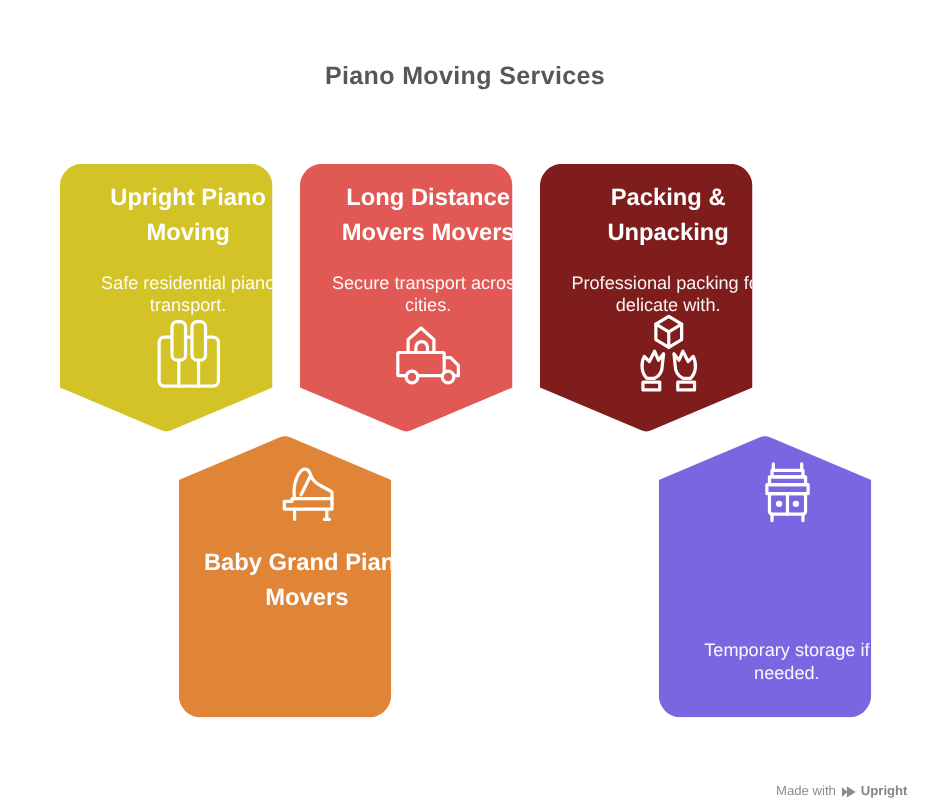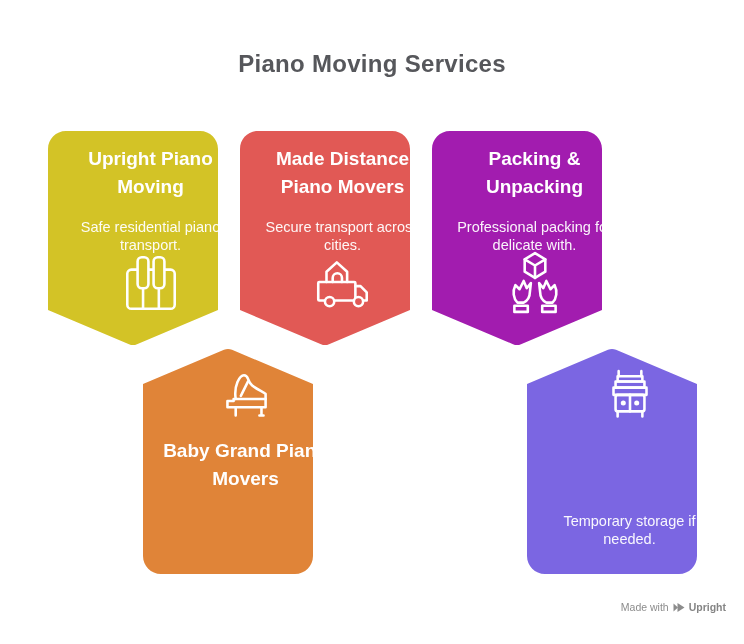--- a/index.html
+++ b/index.html
@@ -2,21 +2,21 @@
 <html><head>
 <meta charset="utf-8">
 <style>
   html,body{margin:0;padding:0;background:#ffffff;}
   #canvas{
     position:relative;width:744px;height:644px;background:#ffffff;overflow:hidden;
     font-family:"Liberation Sans",sans-serif;
   }
   .page-title{
     position:absolute;top:50px;left:0;width:744px;text-align:center;
-    font-size:24px;font-weight:700;color:#56575b;letter-spacing:.3px;
+    font-size:20px;font-weight:700;color:#56575b;letter-spacing:.3px;
   }
   .card{position:absolute;width:205px;}
   .card.down{
     height:215px;
     clip-path:path("M18 0 L152 0 C162 0 170 8 170 18 L170 179 L89 213.2 Q85 215 81 213.2 L0 179 L0 18 C0 8 8 0 18 0 Z");
   }
   .card.up{
     height:226px;
     clip-path:path("M81 1.8 Q85 0 89 1.8 L170 36 L170 208 C170 218 162 226 152 226 L18 226 C8 226 0 218 0 208 L0 36 Z");
   }
@@ -30,21 +30,21 @@
   }
   .card-icon{position:absolute;left:0;right:0;display:flex;justify-content:center;}
   .card.down .card-title{top:14px;}
   .card.down .card-desc{top:72px;}
   .card.down .card-icon{top:118px;}
   .card.up .card-icon{top:19px;}
   .card.up .card-title{top:89px;}
   .card.up .card-desc{top:149px;}
   .card-icon svg{stroke:#ffffff;stroke-width:2.5;fill:none;stroke-linecap:round;stroke-linejoin:round;}
   .watermark{
-    position:absolute;top:601px;right:18px;display:flex;align-items:center;gap:4px;
+    position:absolute;top:627px;right:18px;display:flex;align-items:center;gap:4px;
     font-size:10.5px;color:#8c8c8c;
   }
   .watermark .brand{font-weight:700;color:#858585;}
   
   #card-0{left:48px;top:131px;}
   #card-1{left:240px;top:131px;}
   #card-2{left:432px;top:131px;}
   #card-3{left:143px;top:348px;}
   #card-4{left:335px;top:348px;}
   #card-5{left:527px;top:348px;}
@@ -64,35 +64,35 @@
         <rect x="9" y="20" width="46" height="38" rx="4"></rect>
         <line x1="24.3" y1="20" x2="24.3" y2="58"></line>
         <line x1="39.6" y1="20" x2="39.6" y2="58"></line>
         <rect x="19" y="8" width="10.5" height="30" rx="4" style="fill:var(--card)"></rect>
         <rect x="34.5" y="8" width="10.5" height="30" rx="4" style="fill:var(--card)"></rect>
       </svg>
     </div>
   </div>
 
   <div class="card down" id="card-1" style="background-color: rgb(225, 89, 85); --card: #e15955;">
-    <div class="card-title">Made Distance Piano Movers</div>
+    <div class="card-title">Long Distance Movers Movers</div>
     <div class="card-desc">Secure transport across cities.</div>
     <div class="card-icon">
       <svg width="66" height="66" viewBox="0 0 64 64">
         <path d="M16 32 L16 22 L26 13 L36 22 L36 32"></path>
         <path d="M22 32 L22 28 A4.5 4.5 0 0 1 31 28 L31 32"></path>
         <rect x="8" y="32" width="36" height="18" rx="1"></rect>
         <path d="M44 36 L49 36 L55 42 L55 50 L44 50"></path>
         <circle cx="19" cy="51" r="4.5" style="fill:var(--card)"></circle>
         <circle cx="47" cy="51" r="4.5" style="fill:var(--card)"></circle>
       </svg>
     </div>
   </div>
 
-  <div class="card down" id="card-2" style="background-color: #a21caf; --card: #b65ad9;">
+  <div class="card down" id="card-2" style="background-color: #7f1d1d; --card: #b65ad9;">
     <div class="card-title">Packing &amp; Unpacking</div>
     <div class="card-desc">Professional packing for delicate with.</div>
     <div class="card-icon">
       <svg width="66" height="66" viewBox="0 0 64 64">
         <path d="M32 4 L42 10 L42 22 L32 28 L22 22 L22 10 Z"></path>
         <path d="M22 10 L32 16 L42 10 M32 16 L32 28"></path>
         <path d="M15 52 C11 48 10 41 13 35 L17 39 L21 31 L24 38 L28 33 L27 42 C27 47 25 50 21 52 Z"></path>
         <rect x="12" y="55" width="13" height="6"></rect>
         <g transform="translate(64,0) scale(-1,1)">
           <path d="M15 52 C11 48 10 41 13 35 L17 39 L21 31 L24 38 L28 33 L27 42 C27 47 25 50 21 52 Z"></path>

